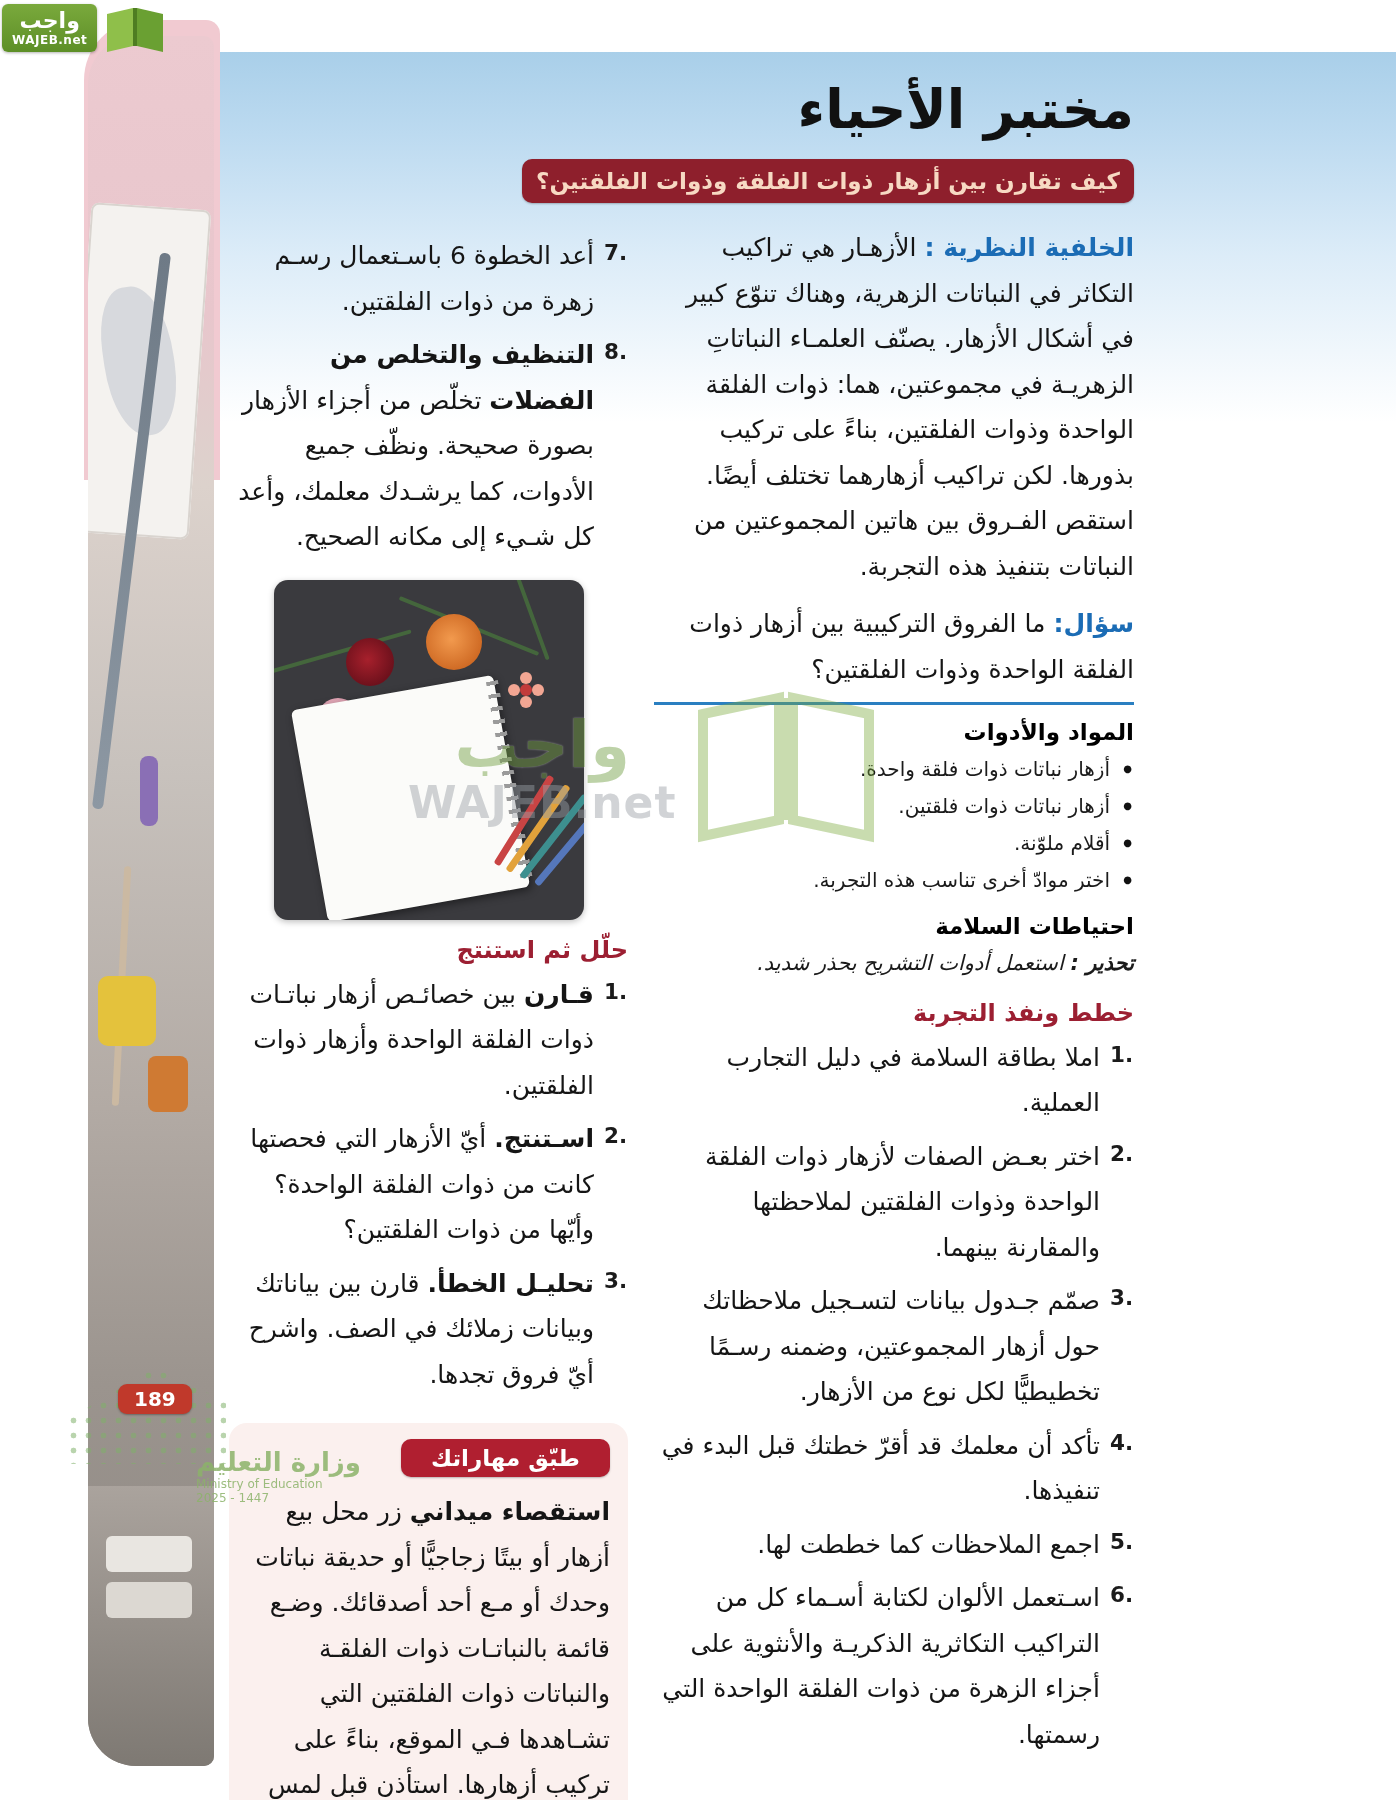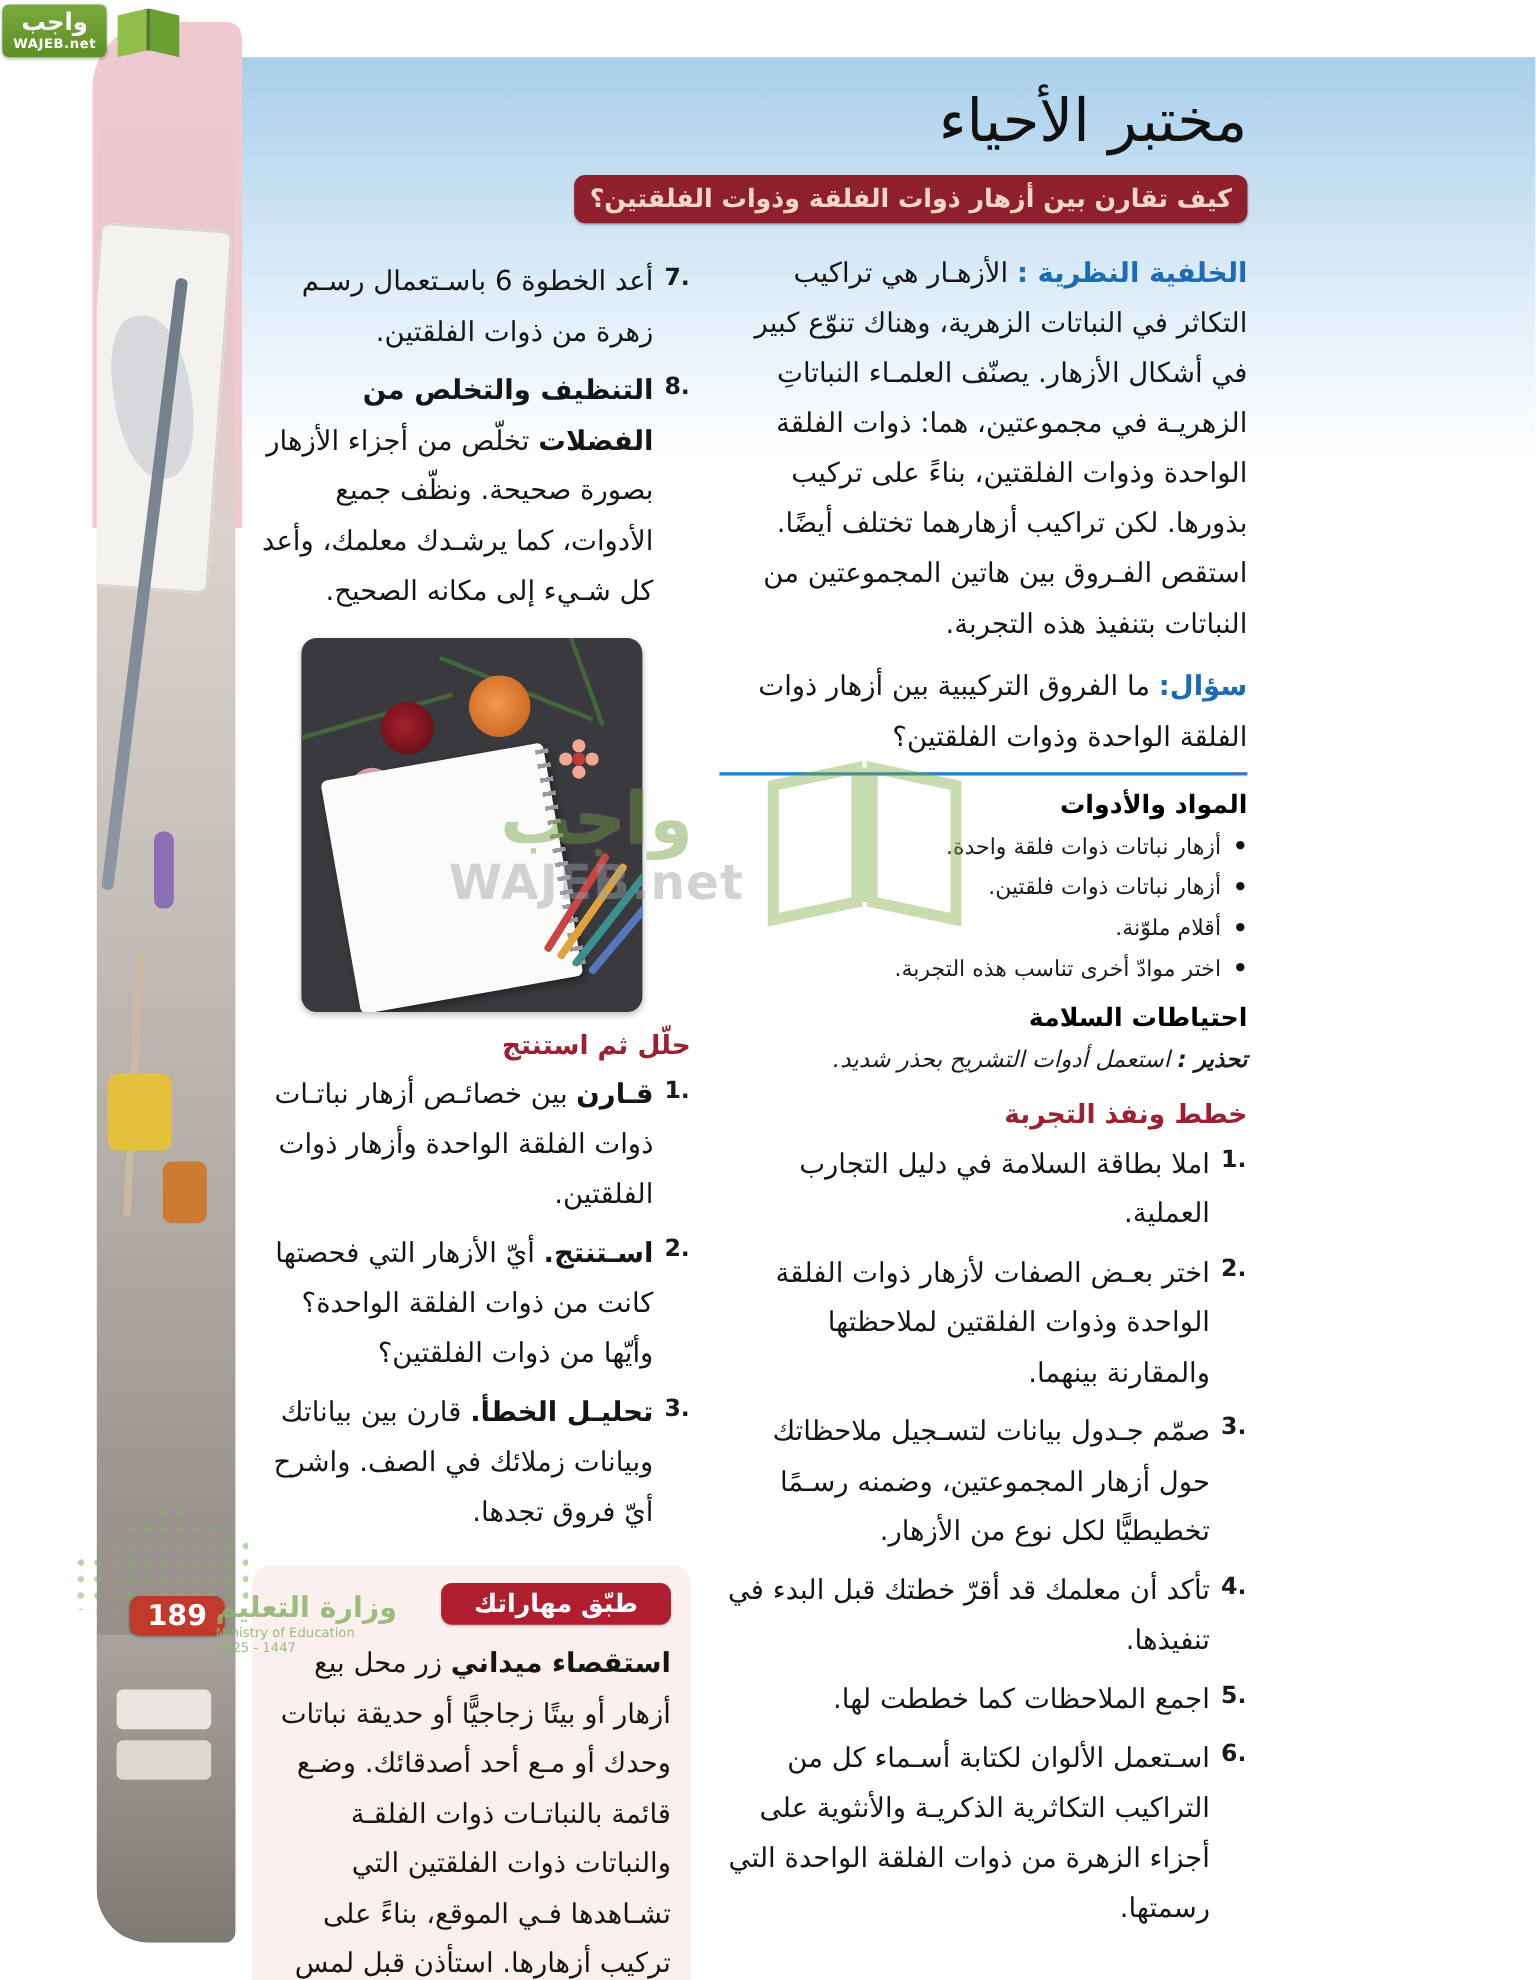--- a/index.html
+++ b/index.html
@@ -32,21 +32,21 @@
 
   
   .logo { position:absolute; left:2px; top:4px; display:flex; align-items:flex-start; gap:6px; }
   .logo-badge { background:linear-gradient(180deg,#7aa93c,#5d8f27); border-radius:6px; padding:5px 10px; text-align:center; color:#fff; box-shadow:0 1px 3px rgba(0,0,0,.3); }
   .logo-ar { font-weight:bold; font-size:22px; line-height:1.1; }
   .logo-en { font-size:12px; font-weight:bold; letter-spacing:.5px; }
   .logo-book { margin-top:2px; }
 
   
   .content { position:absolute; right:262px; left:228px; top:78px; direction:rtl; text-align:right; }
-  .title { font-size:54px; font-weight:normal; color:#111; letter-spacing:0; padding-left:4px; margin-bottom:18px; text-align:right; }
+  .title { font-size:54px; font-weight:bold; color:#111; letter-spacing:0; padding-left:4px; margin-bottom:18px; text-align:right; }
   .banner { margin-right:0; margin-left:auto; width:612px; background:#8e1f2c; color:#f7d9c3; font-weight:bold; font-size:23px; text-align:center; border-radius:10px; padding:9px 10px; box-shadow:0 1px 2px rgba(0,0,0,.25); }
 
   .columns { display:flex; gap:26px; margin-top:22px; }
   .col-right { width:480px; }
   .col-left  { width:399px; }
 
   p.body, .num-item p { font-size:25px; line-height:1.82; color:#151515; }
   .lbl-blue { color:#1b6cb5; font-weight:bold;margin-top:28px; }
   .h-red { color:#000000; font-weight:bold; font-size:23px; margin:14px 0 6px; }
   .h-maroon { color:#9c1f32; font-weight:bold; font-size:24px; margin:16px 0 8px; }
@@ -90,21 +90,21 @@
   .watermark { position:absolute; left:408px; top:690px; display:flex; align-items:center; gap:14px; opacity:.45; pointer-events:none; }
   .wm-texts { text-align:center; }
   .wm-ar { color:#6f9d3f; font-size:64px; font-weight:bold; line-height:1; text-shadow:0 0 2px #fff; }
   .wm-en { color:#9aa0a6; font-size:44px; font-weight:bold; letter-spacing:1px; }
   .wm-book { opacity:.9; }
 
   
   .ministry-dots { position:absolute; left:66px; top:1368px; width:160px; height:96px; opacity:.55;
     background-image:radial-gradient(#7fb069 2.6px, transparent 3.2px); background-size:15px 15px;
     clip-path:polygon(0 100%, 100% 100%, 100% 35%, 55% 0, 0 55%); }
-  .page-num { position:absolute; left:118px; top:1451px; background:#c0392b; color:#ffffff; font-weight:bold; font-size:26px; padding:3px 16px; border-radius:9px; box-shadow:0 1px 2px rgba(0,0,0,.3); }
+  .page-num { position:absolute; left:118px; top:1384px; background:#c0392b; color:#ffffff; font-weight:bold; font-size:20px; padding:3px 16px; border-radius:9px; box-shadow:0 1px 2px rgba(0,0,0,.3); }
   .ministry-text { position:absolute; left:196px; top:1448px; color:#8cb36a; opacity:.85; direction:rtl; text-align:left; }
   .ministry-ar { font-size:26px; font-weight:bold; line-height:1.1; }
   .ministry-en { font-size:12px; direction:ltr; }
   .ministry-year { font-size:12px; direction:ltr; }
 </style>
 </head>
 <body>
 
 <div class="page">
 

